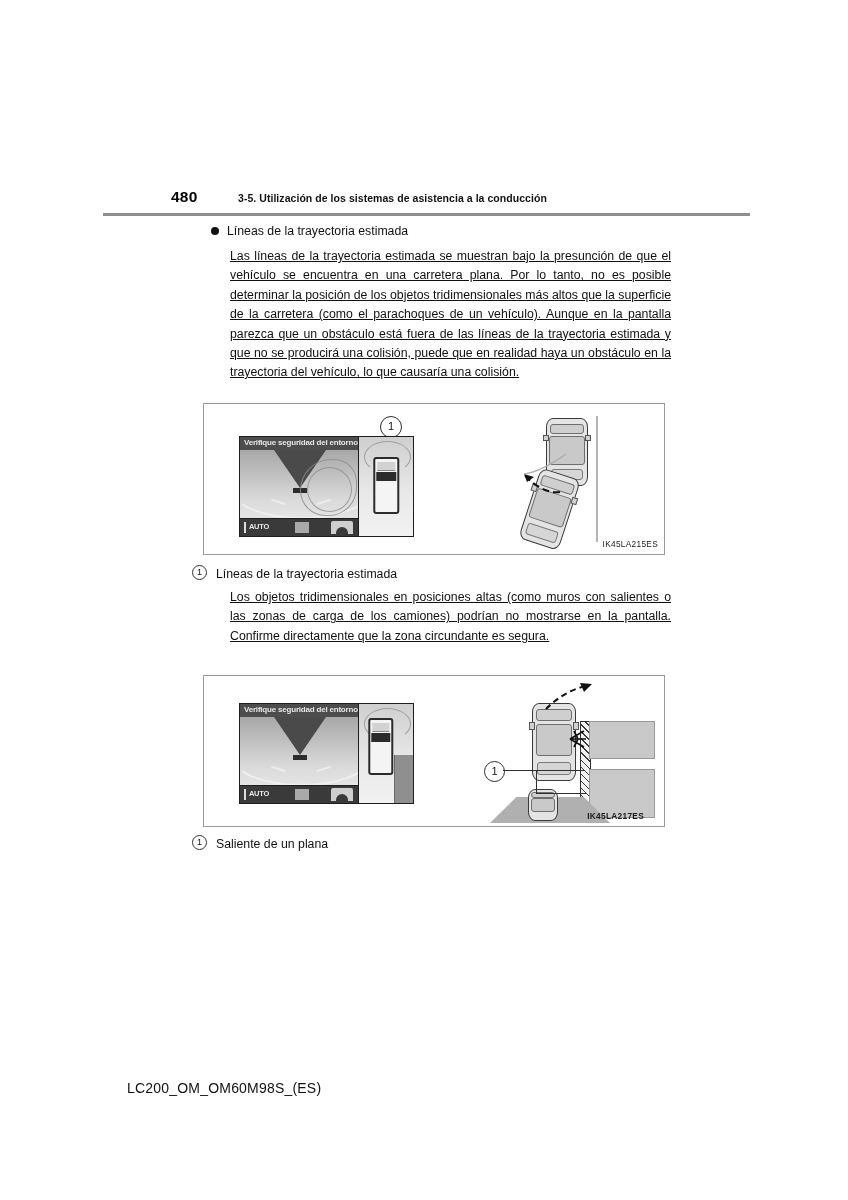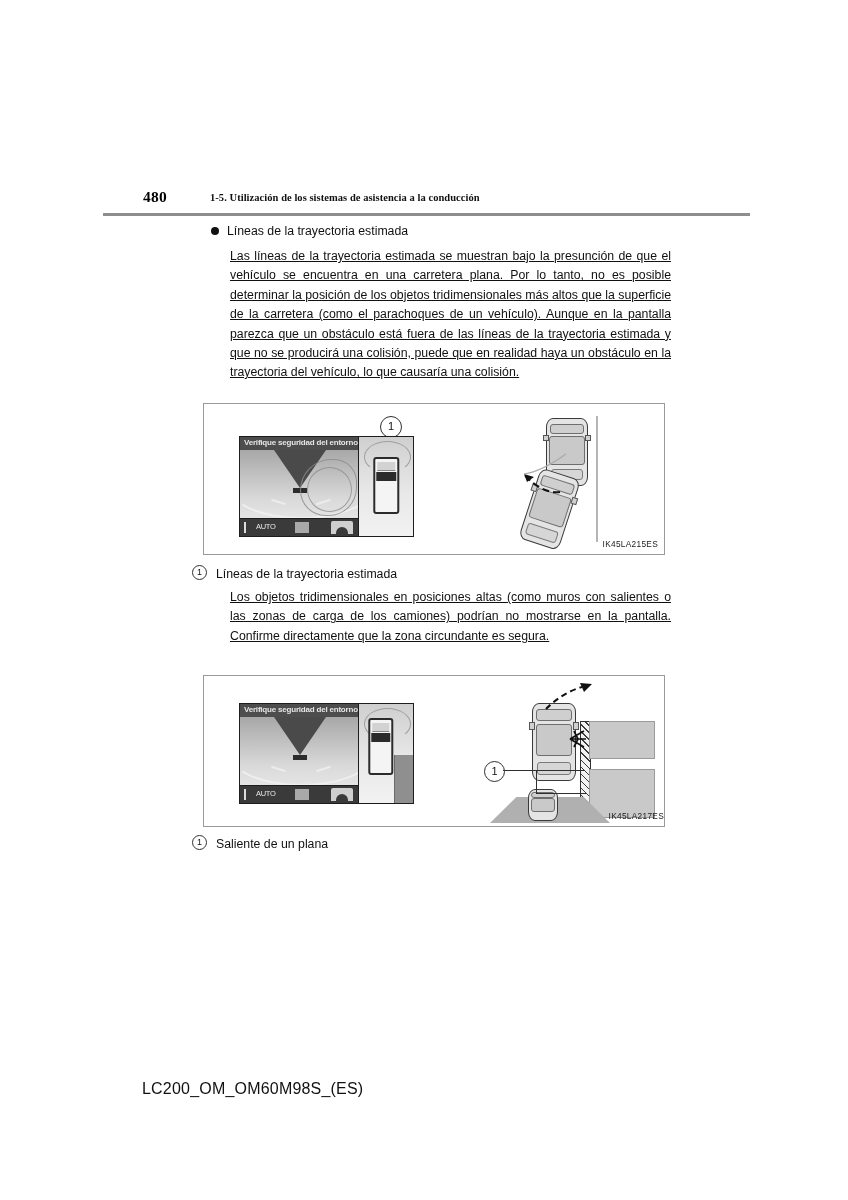--- a/index.html
+++ b/index.html
@@ -8,21 +8,21 @@
     background:#ffffff;
     font-family:"Liberation Sans", sans-serif;
     color:#1a1a1a;
     -webkit-font-smoothing:antialiased;
     position:relative;
     overflow:hidden;
   }
   .page{position:relative;width:848px;height:1200px;}
 
   
-  .hdr{position:absolute;left:85px;top:188px;width:647px;height:30px;font-family:Liberation Serif, serif;}
+  .hdr{position:absolute;left:113px;top:188px;width:647px;height:30px;}
   .hdr-page-no{
     position:absolute;left:58px;top:0px;
     font-size:15.5px;font-weight:bold;letter-spacing:.2px;color:#000;
   }
   .hdr-title{
     position:absolute;left:125px;top:4px;
     font-size:10.5px;font-weight:bold;color:#111;letter-spacing:.05px;
     white-space:nowrap;
   }
   .hdr-rule{
@@ -56,21 +56,21 @@
     box-sizing:border-box;
   }
   .fig1{left:203px;top:403px;width:462px;height:152px;}
   .fig2{left:203px;top:675px;width:462px;height:152px;}
 
   .figid{
     position:absolute;font-size:8.3px;color:#1a1a1a;letter-spacing:.3px;
     white-space:nowrap;
   }
   .fig1 .figid{right:6px;bottom:5px;}
-  .fig2 .figid{right:0;bottom:5px;}
+  .fig2 .figid{right:20px;bottom:5px;font-weight:bold;}
 
   
   .callout-row{position:absolute;font-size:12.3px;color:#111;}
   .cap1{left:192px;top:566px;}
   .cap2{left:192px;top:836px;}
   .circnum{
     display:inline-block;width:13px;height:13px;border:1px solid #333;
     border-radius:50%;font-size:9px;line-height:13px;text-align:center;
     color:#111;vertical-align:middle;margin-right:9px;
     position:relative;top:-1px;
@@ -100,22 +100,22 @@
     position:absolute;left:4px;top:1px;height:11px;
     font-size:8px;color:#e6e6e6;font-weight:bold;
     filter:blur(.7px);white-space:nowrap;letter-spacing:-.2px;
   }
   .scr-botbar{
     position:absolute;left:0;bottom:0;width:100%;height:17px;
     background:#3a3a3a;border-top:1px solid #1d1d1d;
   }
   .scr-auto{
     position:absolute;left:4px;top:3px;height:11px;
-    border-left:2px solid #dcdcdc;padding-left:10px;
-    font-size:7.5px;color:#e8e8e8;font-weight:normal;letter-spacing:-.3px;
+    border-left:2px solid #dcdcdc;padding-left:3px;
+    font-size:7.5px;color:#e8e8e8;font-weight:bold;letter-spacing:-.3px;
   }
   .scr-btn-mid{
     position:absolute;left:46%;top:3px;width:14px;height:11px;
     background:#cfcfcf;opacity:.75;filter:blur(.4px);
   }
   .scr-btn-right{
     position:absolute;right:6px;top:2px;width:22px;height:13px;
     background:#cfcfcf;border-radius:2px 2px 0 0;
   }
   .scr-btn-right::after{
@@ -216,32 +216,32 @@
 
   
   .circ-top{
     position:absolute;width:20px;height:20px;border:1.3px solid #2f2f2f;
     border-radius:50%;font-size:11px;line-height:19px;text-align:center;
     color:#111;background:#fff;
   }
 
   
   .footer{
-    position:absolute;left:142px;top:1080px;
-    font-size:16px;color:#111;letter-spacing:.2px;
+    position:absolute;left:127px;top:1080px;
+    font-size:14px;color:#111;letter-spacing:.2px;
   }
 </style>
 </head>
 <body>
 
 <div class="page">
 
   <div class="hdr">
     <div class="hdr-page-no">480</div>
-    <div class="hdr-title">1-5. Utilización de los sistemas de asistencia a la conducción</div>
+    <div class="hdr-title">3-5. Utilización de los sistemas de asistencia a la conducción</div>
   </div>
   <div class="hdr-rule"></div>
 
   <div class="bullet-row">
     <span class="bullet-dot"></span><span class="bullet-label">Líneas de la trayectoria estimada</span>
   </div>
 
   <div class="para para1">Las líneas de la trayectoria estimada se muestran bajo la presunción de que el vehículo se encuentra en una carretera plana. Por lo tanto, no es posible determinar la posición de los objetos tridimensionales más altos que la superficie de la carretera (como el parachoques de un vehículo). Aunque en la pantalla parezca que un obstáculo está fuera de las líneas de la trayectoria estimada y que no se producirá una colisión, puede que en realidad haya un obstáculo en la trayectoria del vehículo, lo que causaría una colisión.</div>
 
   <div class="figbox fig1">

